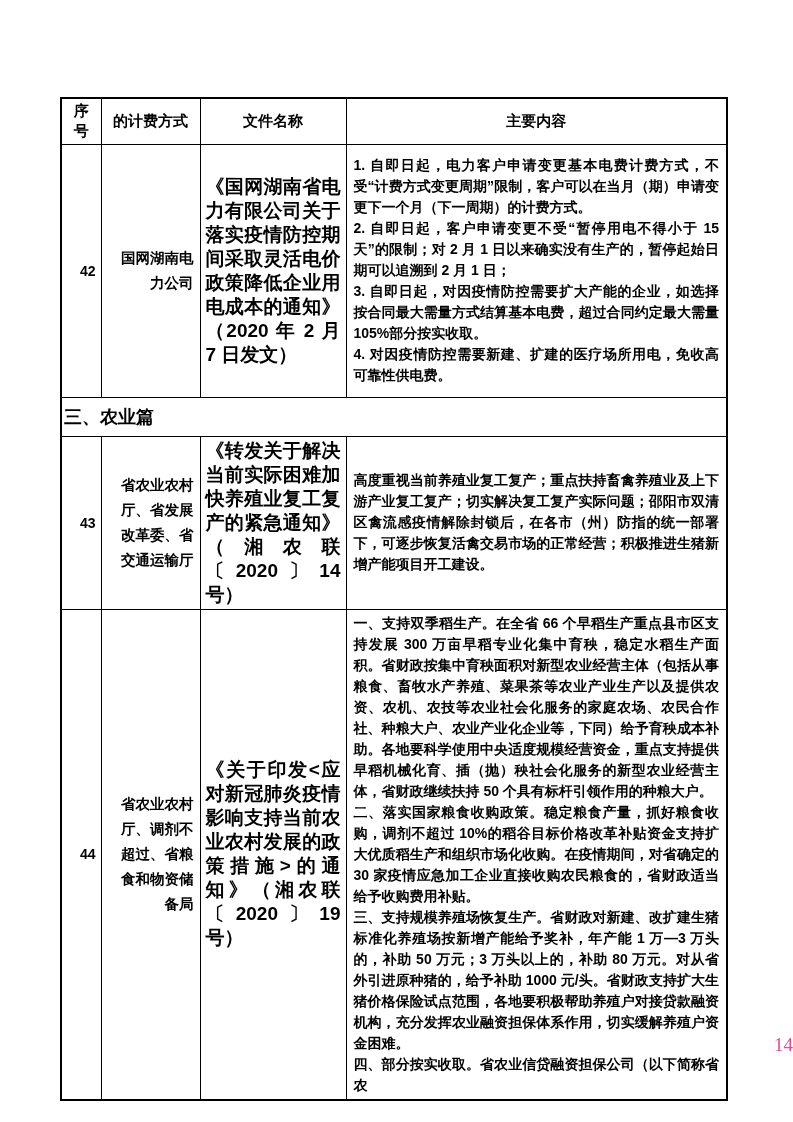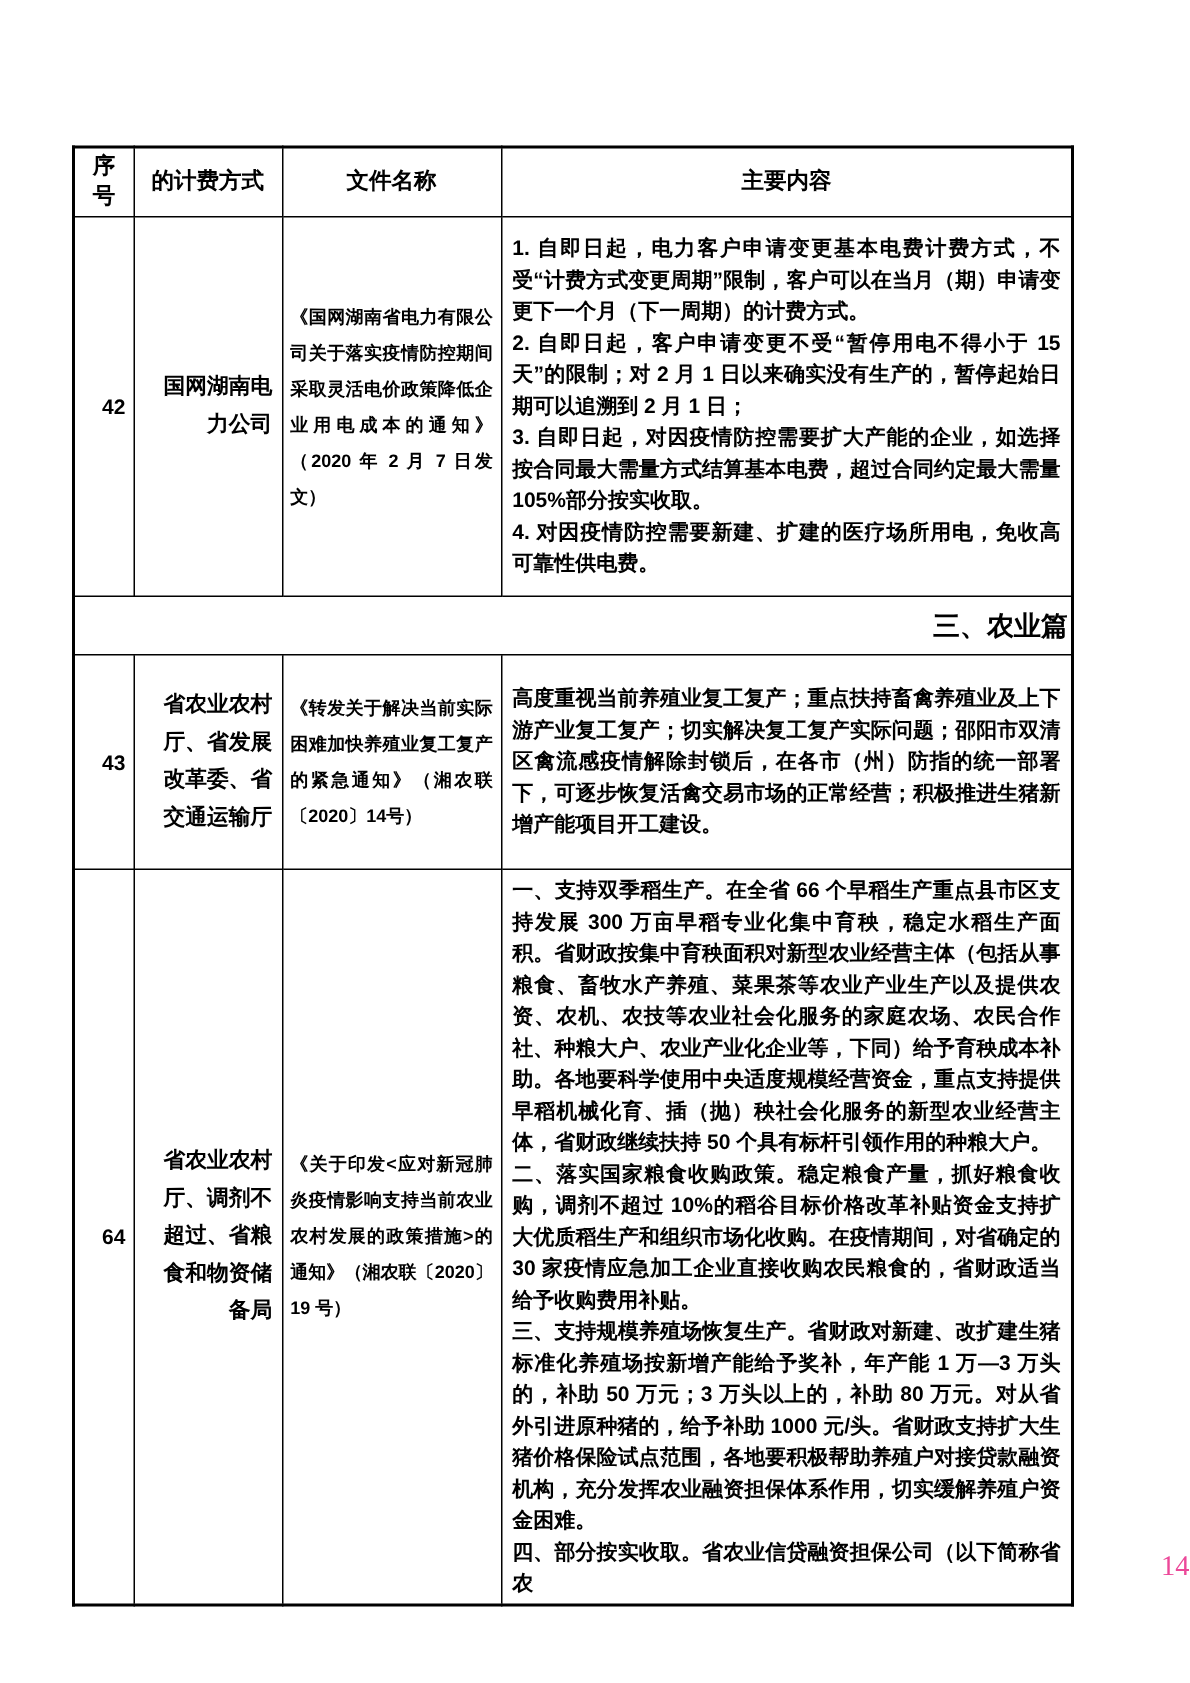--- a/index.html
+++ b/index.html
@@ -9,21 +9,21 @@
     width: 793px;
     height: 1122px;
     background: #ffffff;
     font-family: "Liberation Sans", sans-serif;
     font-weight: bold;
     color: #000000;
     overflow: hidden;
   }
   table.policy-table {
     position: absolute;
-    left: 48px;
+    left: 60px;
     top: 97px;
     width: 666px;
     border-collapse: collapse;
     table-layout: fixed;
     border: 2px solid #000;
   }
   .policy-table th, .policy-table td {
     border: 1px solid #000;
     font-weight: bold;
     color: #000;
@@ -47,37 +47,37 @@
     padding: 18px;
   }
   .cell-agency {
     font-size: 14.5px;
     line-height: 25px;
     text-align: right;
     vertical-align: middle;
     padding: 2px 6px;
   }
   .cell-doc {
-    font-size: 12px;
+    font-size: 19px;
     line-height: 24px;
     text-align: justify;
     vertical-align: middle;
     padding: 2px 5px;
   }
   .cell-content {
     font-size: 14px;
     line-height: 21px;
     text-align: justify;
     vertical-align: middle;
     padding: 3px 7px;
   }
   .cell-content p { margin: 0; }
   .cell-section {
     font-size: 18px;
-    text-align: right;
+    text-align: left;
     vertical-align: middle;
     padding: 2px;
   }
   .page-number {
     position: absolute;
     top: 1034px;
     left: 0;
     width: 100%;
     text-align: right;
     font-family: "Liberation Serif", serif;
@@ -126,21 +126,21 @@
     <tr class="row-43">
       <td class="cell-seq">43</td>
       <td class="cell-agency">省农业农村厅、省发展改革委、省交通运输厅</td>
       <td class="cell-doc">《转发关于解决当前实际困难加快养殖业复工复产的紧急通知》（湘农联〔2020〕14号）</td>
       <td class="cell-content">
         <p>高度重视当前养殖业复工复产；重点扶持畜禽养殖业及上下游产业复工复产；切实解决复工复产实际问题；邵阳市双清区禽流感疫情解除封锁后，在各市（州）防指的统一部署下，可逐步恢复活禽交易市场的正常经营；积极推进生猪新增产能项目开工建设。</p>
       </td>
     </tr>
 
     <tr class="row-44">
-      <td class="cell-seq">64</td>
+      <td class="cell-seq">44</td>
       <td class="cell-agency">省农业农村厅、调剂不超过、省粮食和物资储备局</td>
       <td class="cell-doc">《关于印发&lt;应对新冠肺炎疫情影响支持当前农业农村发展的政策措施&gt;的通知》（湘农联〔2020〕19 号）</td>
       <td class="cell-content">
         <p>一、支持双季稻生产。在全省 66 个早稻生产重点县市区支持发展 300 万亩早稻专业化集中育秧，稳定水稻生产面积。省财政按集中育秧面积对新型农业经营主体（包括从事粮食、畜牧水产养殖、菜果茶等农业产业生产以及提供农资、农机、农技等农业社会化服务的家庭农场、农民合作社、种粮大户、农业产业化企业等，下同）给予育秧成本补助。各地要科学使用中央适度规模经营资金，重点支持提供早稻机械化育、插（抛）秧社会化服务的新型农业经营主体，省财政继续扶持 50 个具有标杆引领作用的种粮大户。</p>
         <p>二、落实国家粮食收购政策。稳定粮食产量，抓好粮食收购，调剂不超过 10%的稻谷目标价格改革补贴资金支持扩大优质稻生产和组织市场化收购。在疫情期间，对省确定的 30 家疫情应急加工企业直接收购农民粮食的，省财政适当给予收购费用补贴。</p>
         <p>三、支持规模养殖场恢复生产。省财政对新建、改扩建生猪标准化养殖场按新增产能给予奖补，年产能 1 万—3 万头的，补助 50 万元；3 万头以上的，补助 80 万元。对从省外引进原种猪的，给予补助 1000 元/头。省财政支持扩大生猪价格保险试点范围，各地要积极帮助养殖户对接贷款融资机构，充分发挥农业融资担保体系作用，切实缓解养殖户资金困难。</p>
         <p>四、部分按实收取。省农业信贷融资担保公司（以下简称省农</p>
       </td>
     </tr>
   </tbody>

